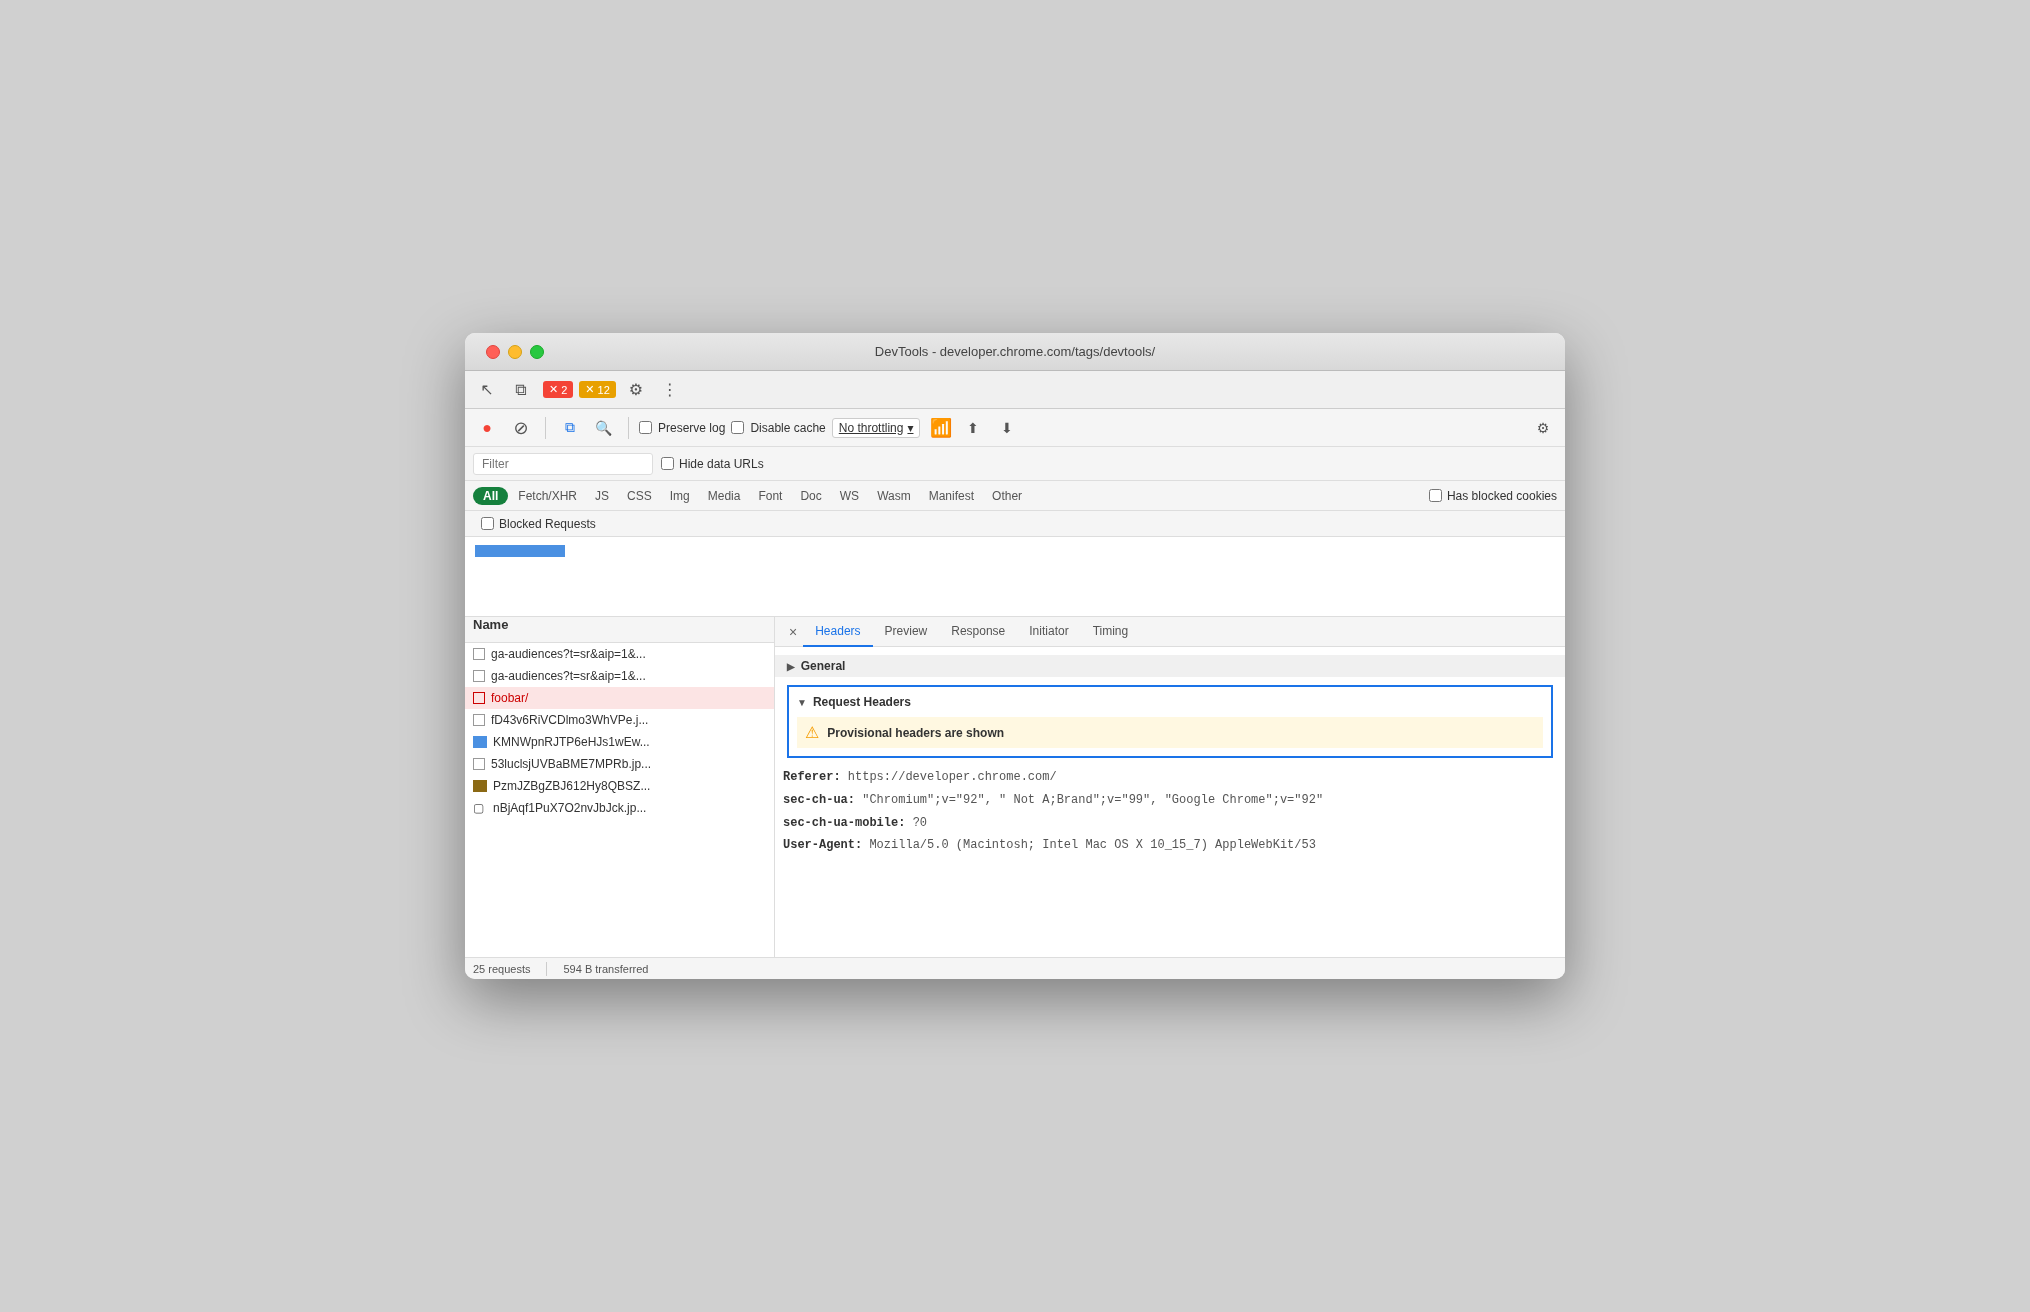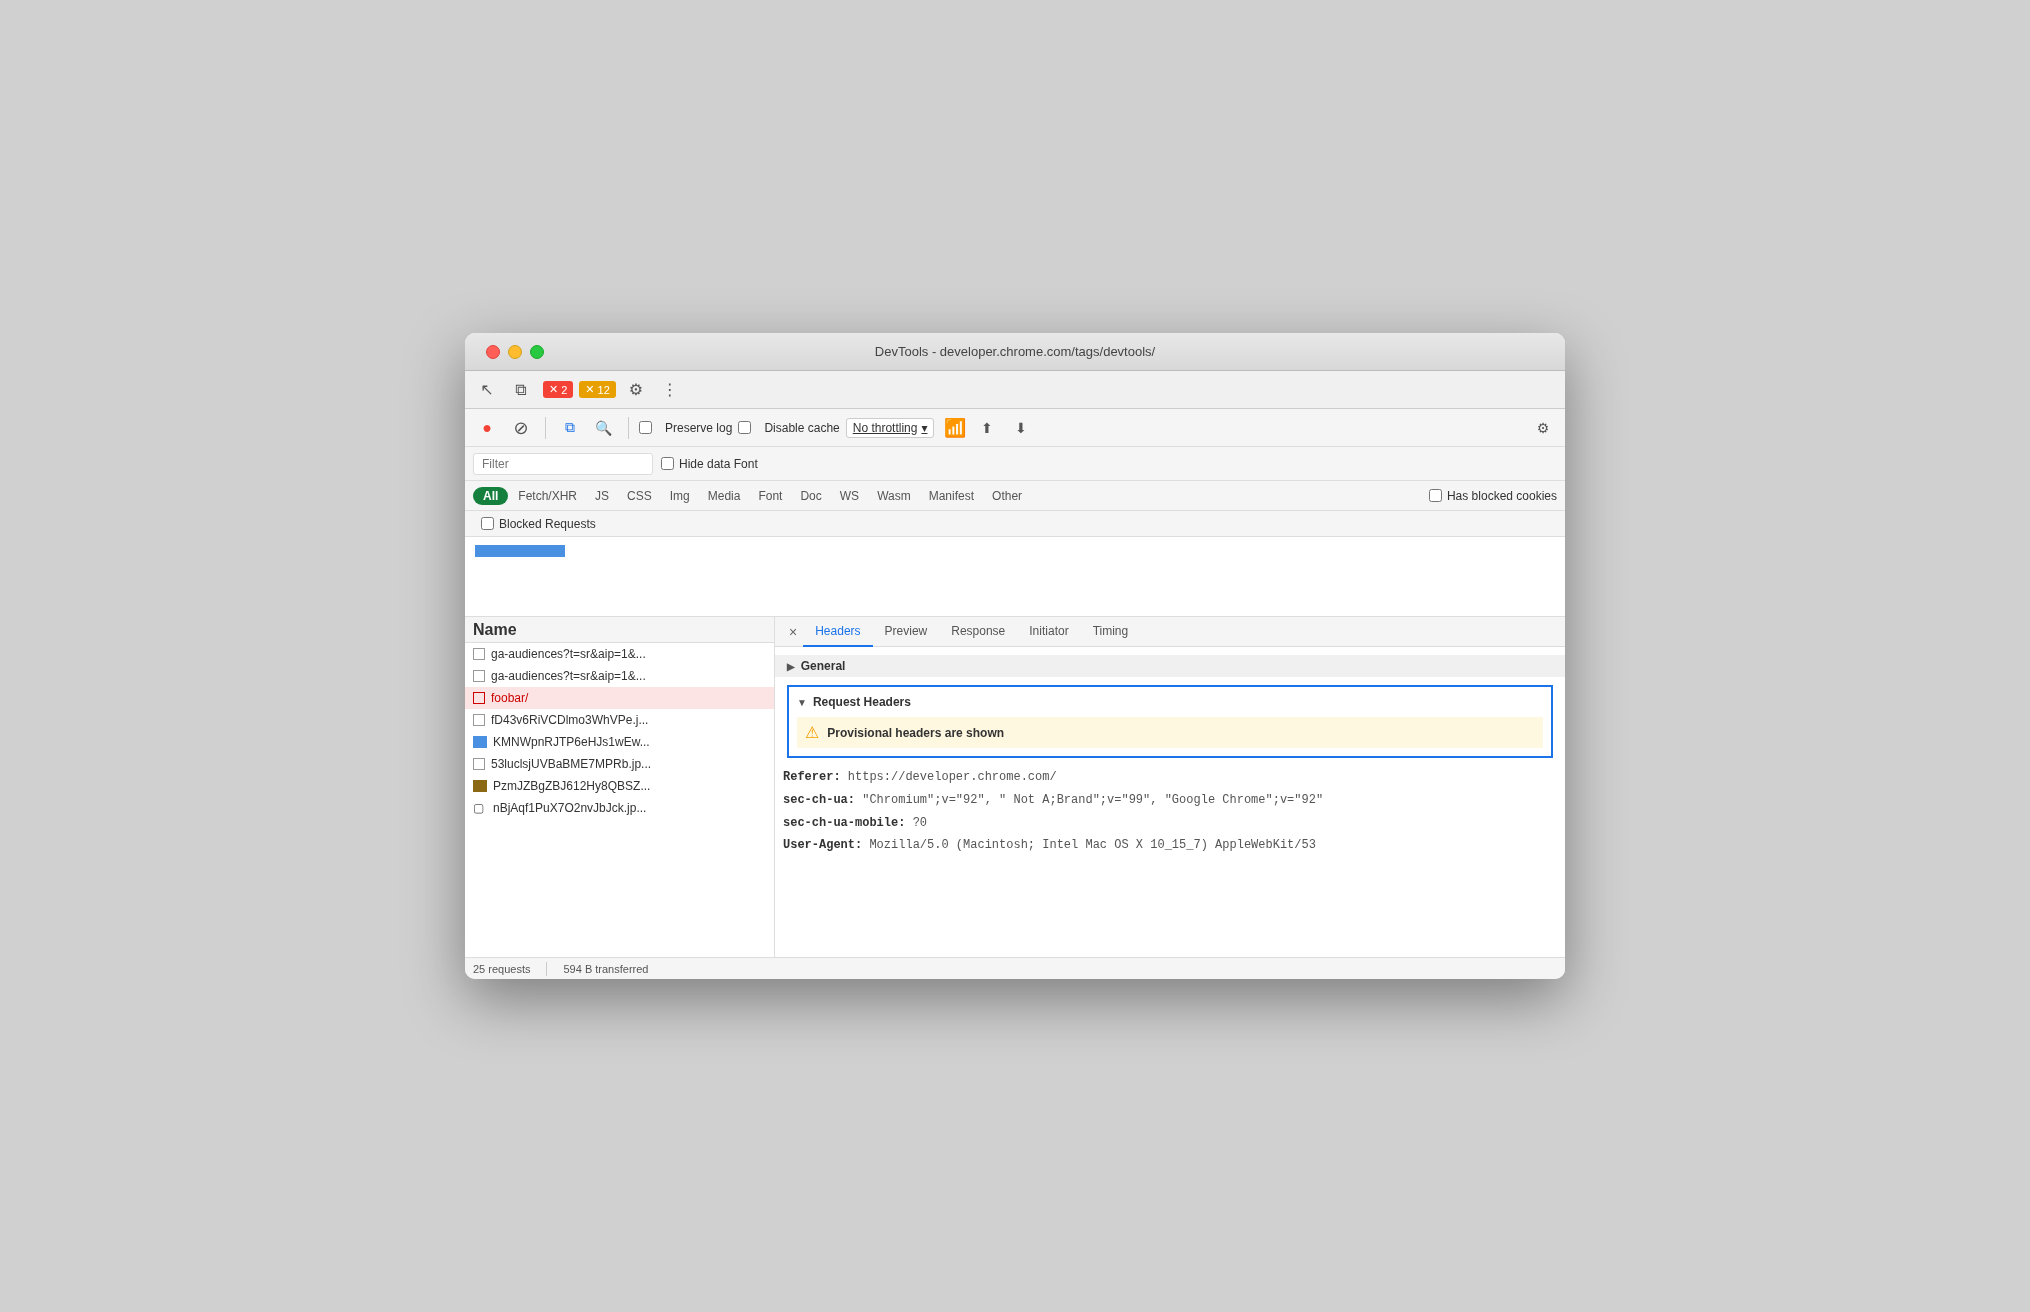--- a/index.html
+++ b/index.html
@@ -165,21 +165,21 @@
     .toolbar-btn.record { color: #f44336; font-size: 16px; }
     .toolbar-divider {
       width: 1px;
       height: 22px;
       background: #ccc;
       margin: 0 4px;
     }
     .checkbox-item {
       display: flex;
       align-items: center;
-      gap: 13px;
+      gap: 6px;
       font-size: 12px;
       color: #333;
       cursor: pointer;
     }
     .checkbox-item input[type="checkbox"] {
       cursor: pointer;
     }
     .throttle-select {
       display: flex;
       align-items: center;
@@ -306,23 +306,23 @@
       border-right: 1px solid #ddd;
       background: white;
       overflow-y: auto;
       flex-shrink: 0;
     }
     .file-list-header {
       background: #f5f5f5;
       border-bottom: 1px solid #ddd;
       height: 26px;
       display: flex;
-      align-items: center;
-      padding: 0 8px;
-      font-size: 16px;
+      align-items: flex-start;
+      padding: 0 8px;
+      font-size: 13px;
       font-weight: 600;
       color: #333;
     }
     .file-item {
       display: flex;
       align-items: center;
       height: 22px;
       padding: 0 8px;
       font-size: 12px;
       color: #333;
@@ -547,21 +547,21 @@
     <div class="toolbar-btn">⬇</div>
     <div style="margin-left:auto;">
       <div class="toolbar-btn">⚙</div>
     </div>
   </div>
 
   <div class="filter-bar">
     <input class="filter-input" type="text" placeholder="Filter" style="">
     <label class="hide-urls-check">
       <input type="checkbox" style="">
-      <span>Hide data Font</span>
+      <span>Hide data URLs</span>
     </label>
   </div>
 
   <div class="filter-types-bar">
     <div class="filter-type-btn all">All</div>
     <div class="filter-type-btn">Fetch/XHR</div>
     <div class="filter-type-btn">JS</div>
     <div class="filter-type-btn">CSS</div>
     <div class="filter-type-btn">Img</div>
     <div class="filter-type-btn">Media</div>

